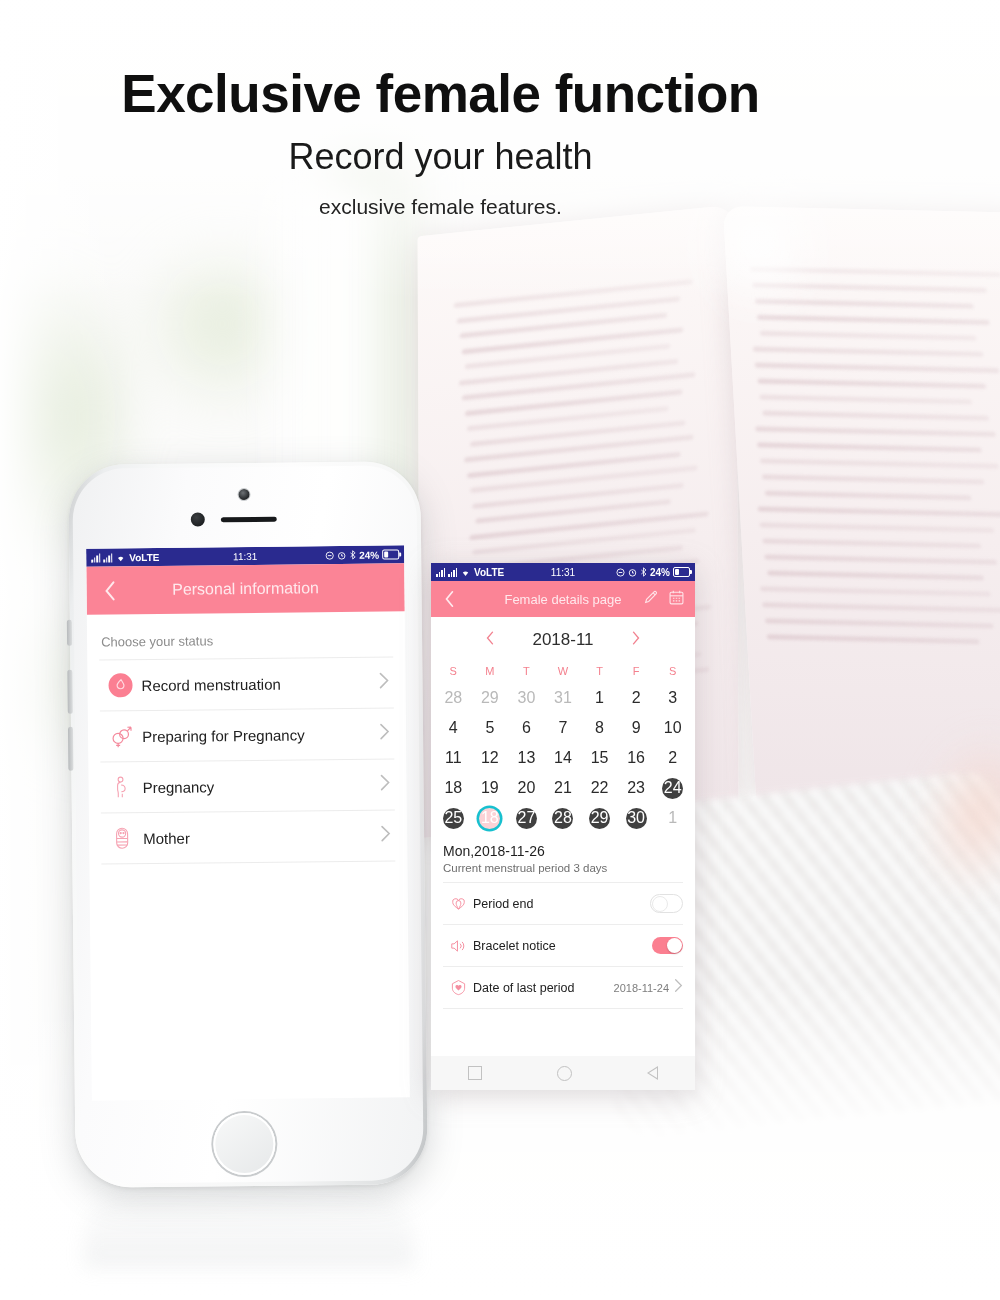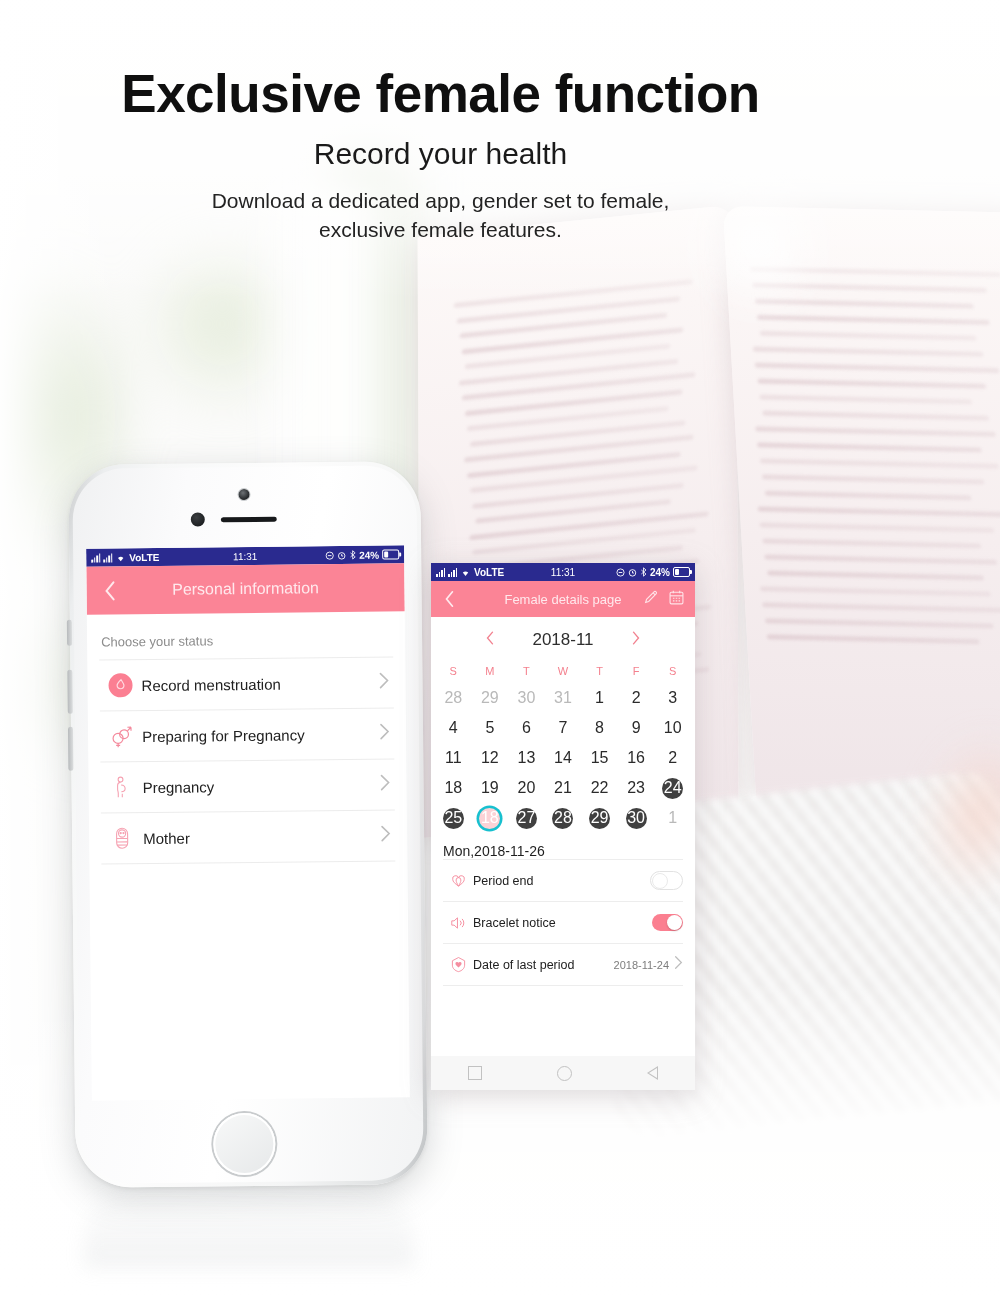--- a/index.html
+++ b/index.html
@@ -80,21 +80,21 @@
     background:linear-gradient(90deg,rgba(255,255,255,.96),rgba(255,255,255,0));
   }
 
   
   .headings{position:absolute;left:0;top:0;width:851px;text-align:center;z-index:30;padding-left:15px;}
   .h-title{
     font-size:53px;font-weight:bold;color:#0f0f0f;letter-spacing:-.5px;
     margin-top:66px;line-height:1.05;
   }
   .h-sub{
-    font-size:30px;font-weight:normal;color:#1a1a1a;margin-top:16px;line-height:1.05;
+    font-size:36px;font-weight:normal;color:#1a1a1a;margin-top:16px;line-height:1.05;
   }
   .h-desc{
     font-size:21px;color:#232323;margin-top:18px;line-height:1.36;
   }
 
   
   .phone-left{
     position:absolute;left:72px;top:463px;width:352px;height:723px;z-index:20;
     transform:rotate(-0.6deg);
   }
@@ -312,21 +312,20 @@
 
   <div class="wash-top"></div>
   <div class="wash-left"></div>
   <div class="wash-bottom"></div>
 </div>
 
 <div class="headings">
   <div class="h-title">Exclusive female function</div>
   <div class="h-sub">Record your health</div>
   <div class="h-desc">
-    <div>Download a dedicated app, gender set to female,</div>
     <div>exclusive female features.</div>
   </div>
 </div>
 
 <div class="pl-reflect"></div>
 
 <div class="phone-left">
   <div class="pl-body"></div>
   <div class="pl-inner"></div>
   <div class="pl-btn-side pl-btn-1"></div>
@@ -653,20 +652,21 @@
       </div>
       <div class="cal-cell marked">
         <span>30</span>
       </div>
       <div class="cal-cell muted">
         <span>1</span>
       </div>
     </div>
 
   <div class="sel-date">Mon,2018-11-26</div>
+  <div class="sel-sub">Current menstrual period 3 days</div>
 
   <div class="opt-list">
 
     <div class="opt-row">
       <div class="opt-icon">
         <svg width="17" height="17" viewBox="0 0 20 20" fill="none" stroke="#f58ea0" stroke-width="1.1">
           <path d="M10 16.6 C6 13.6 3.2 11.6 3.2 8.6 a3.2 3.2 0 0 1 6.8-1.6 a3.2 3.2 0 0 1 6.8 1.6 c0 3-2.8 5-6.8 8z"></path>
           <path d="M10 16.6 C8.2 13.6 7.2 11.6 7.2 9.4 a2.8 2.8 0 0 1 5.6 0 c0 2.2-1 4.2-2.8 7.2z"></path>
         </svg>
       </div>

